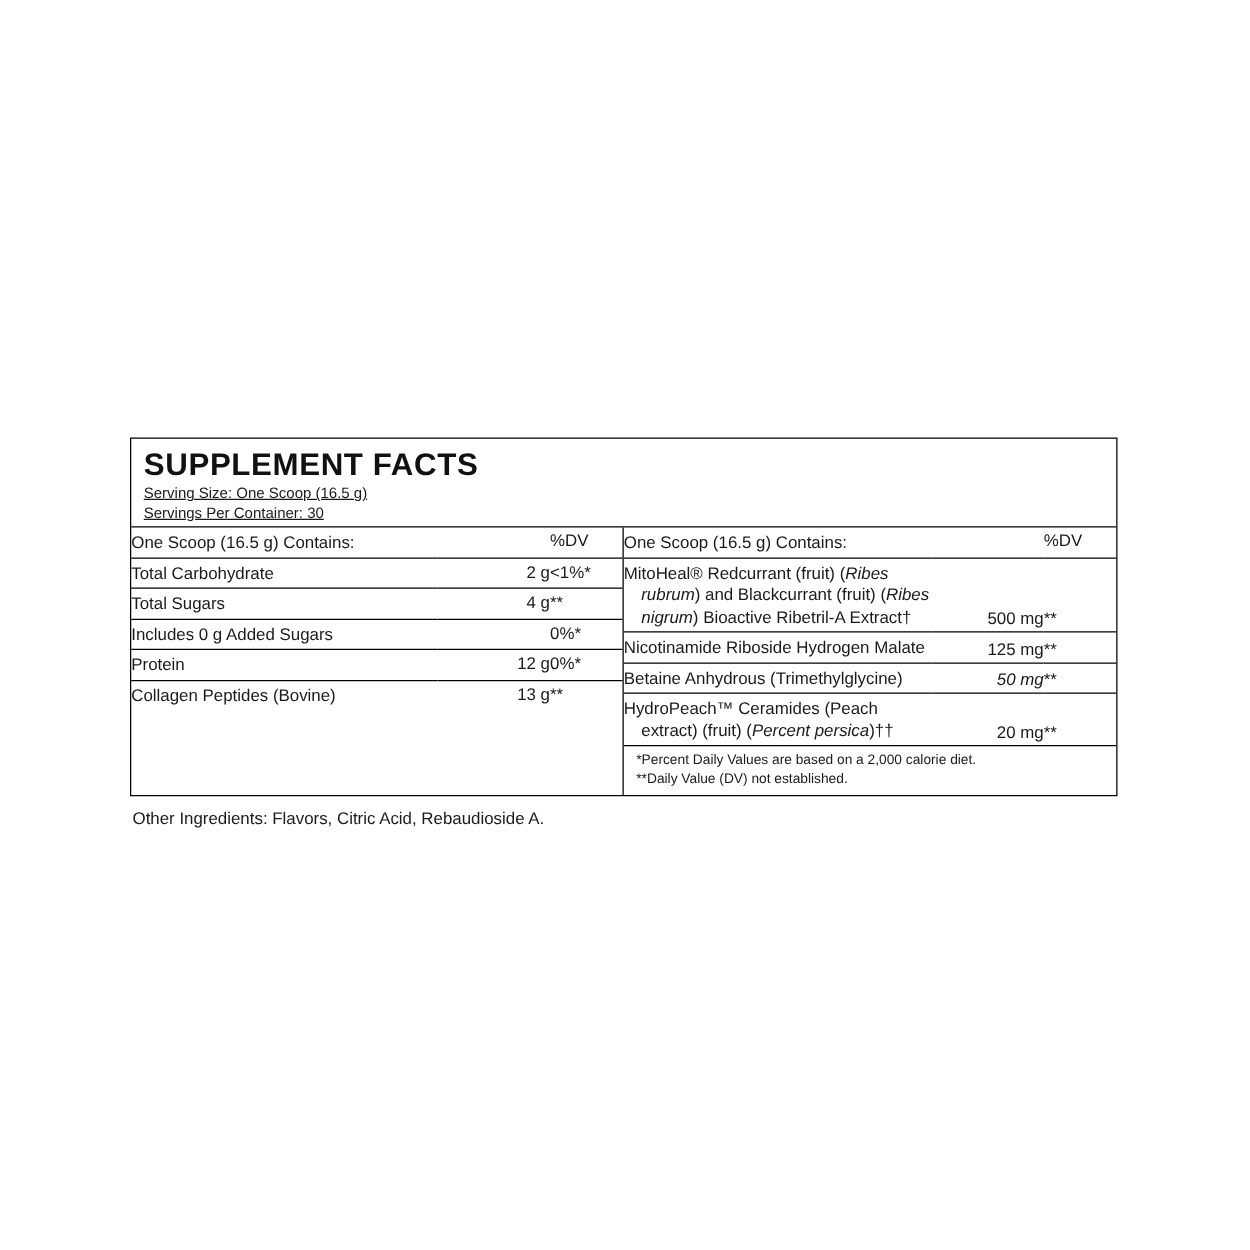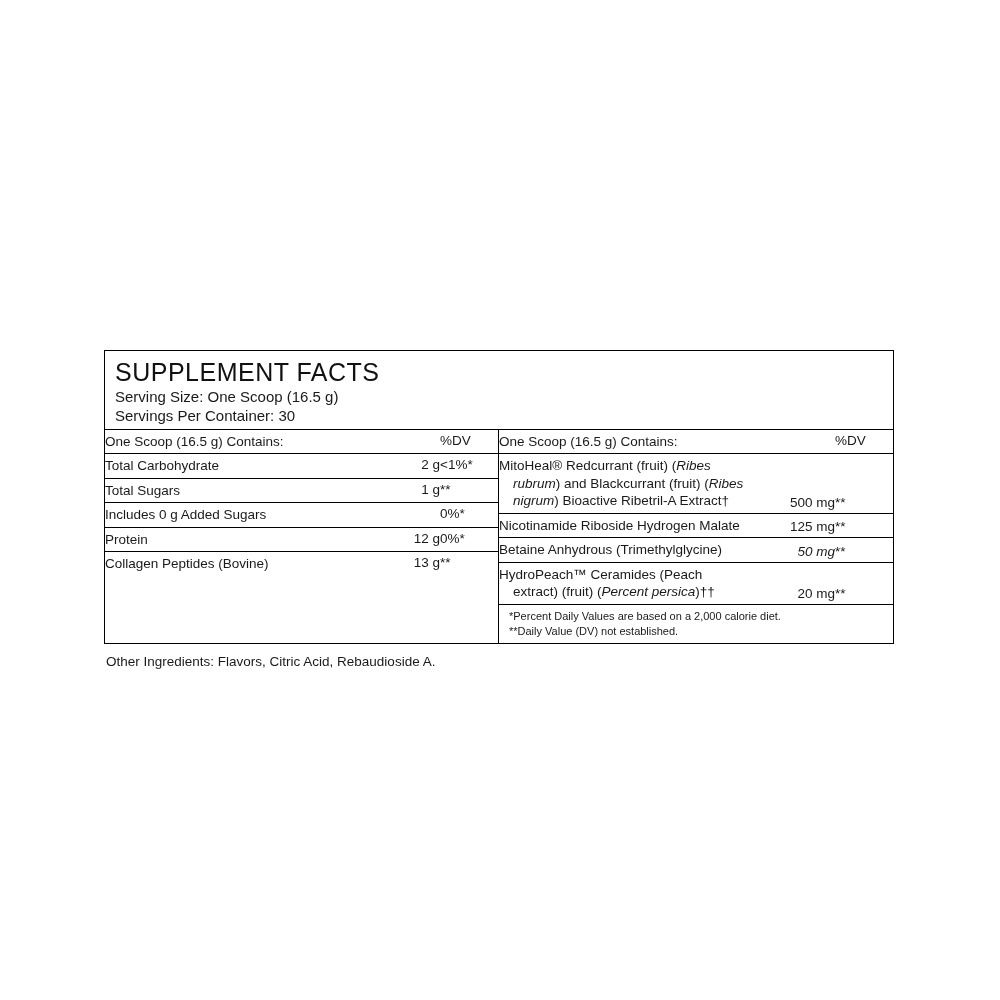--- a/index.html
+++ b/index.html
@@ -22,30 +22,31 @@
   .facts-box {
     border: 1.5px solid #000;
     box-sizing: border-box;
     width: 790px;
     background: #fff;
   }
 
   .title {
     font-size: 25px;
     letter-spacing: 0.5px;
-    font-weight: 400;
+    font-weight: 700;
     padding: 8px 0 0 10px;
     line-height: 1.05;
     color: #111;
   }
 
   .serving-lines {
     padding: 2px 0 3px 10px;
-    font-size: 15px;
+    font-size: 12px;
     line-height: 1.28;
+    text-decoration: underline;
   }
 
   .columns {
     display: flex;
     border-top: 1.5px solid #000;
   }
 
   .col {
     width: 50%;
     box-sizing: border-box;
@@ -147,21 +148,21 @@
               <td class="amount"></td>
               <td class="dv">%DV</td>
             </tr>
               <tr>
                 <td class="name">Total Carbohydrate</td>
                 <td class="amount">2 g</td>
                 <td class="dv">&lt;1%*</td>
               </tr>
               <tr>
                 <td class="name indent1">Total Sugars</td>
-                <td class="amount">1 g</td>
+                <td class="amount">4 g</td>
                 <td class="dv">**</td>
               </tr>
               <tr>
                 <td class="name indent2">Includes 0 g Added Sugars</td>
                 <td class="amount"></td>
                 <td class="dv">0%*</td>
               </tr>
               <tr>
                 <td class="name">Protein</td>
                 <td class="amount">12 g</td>

